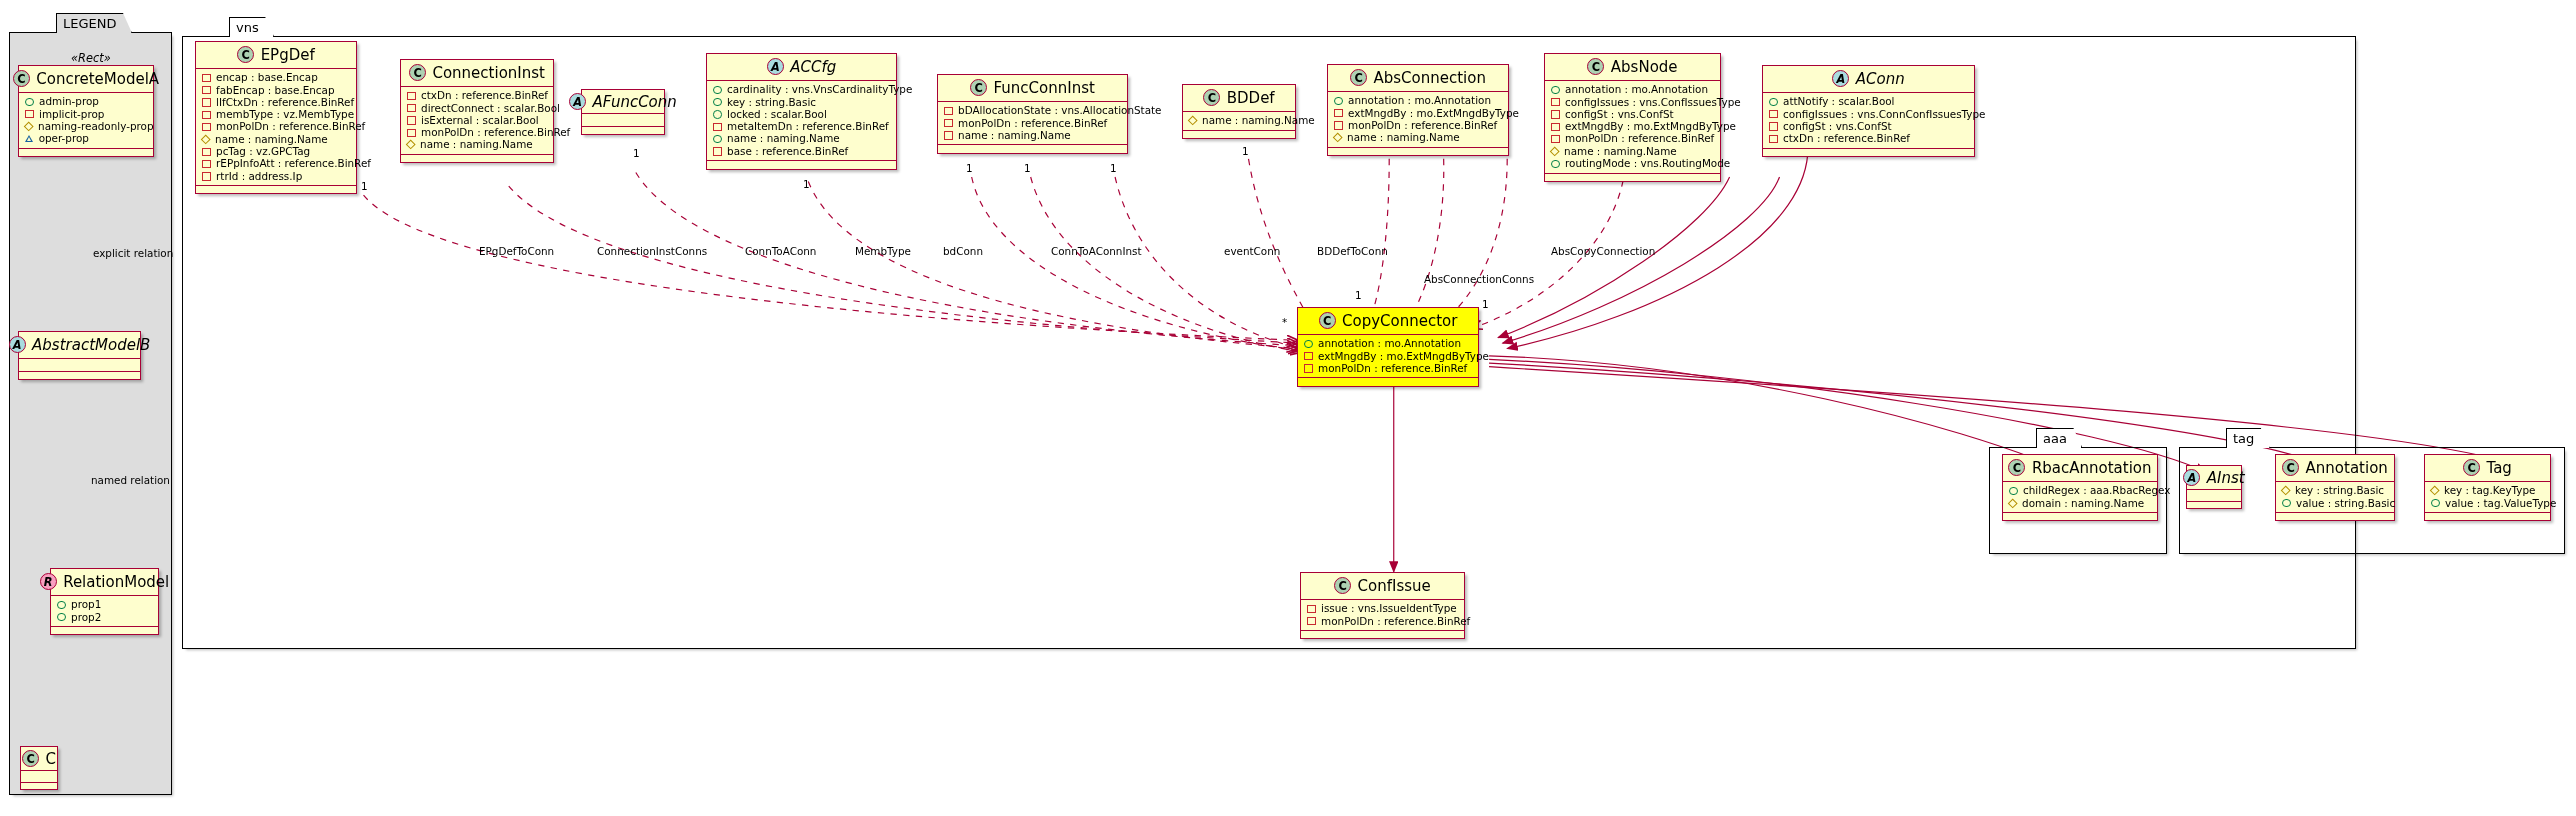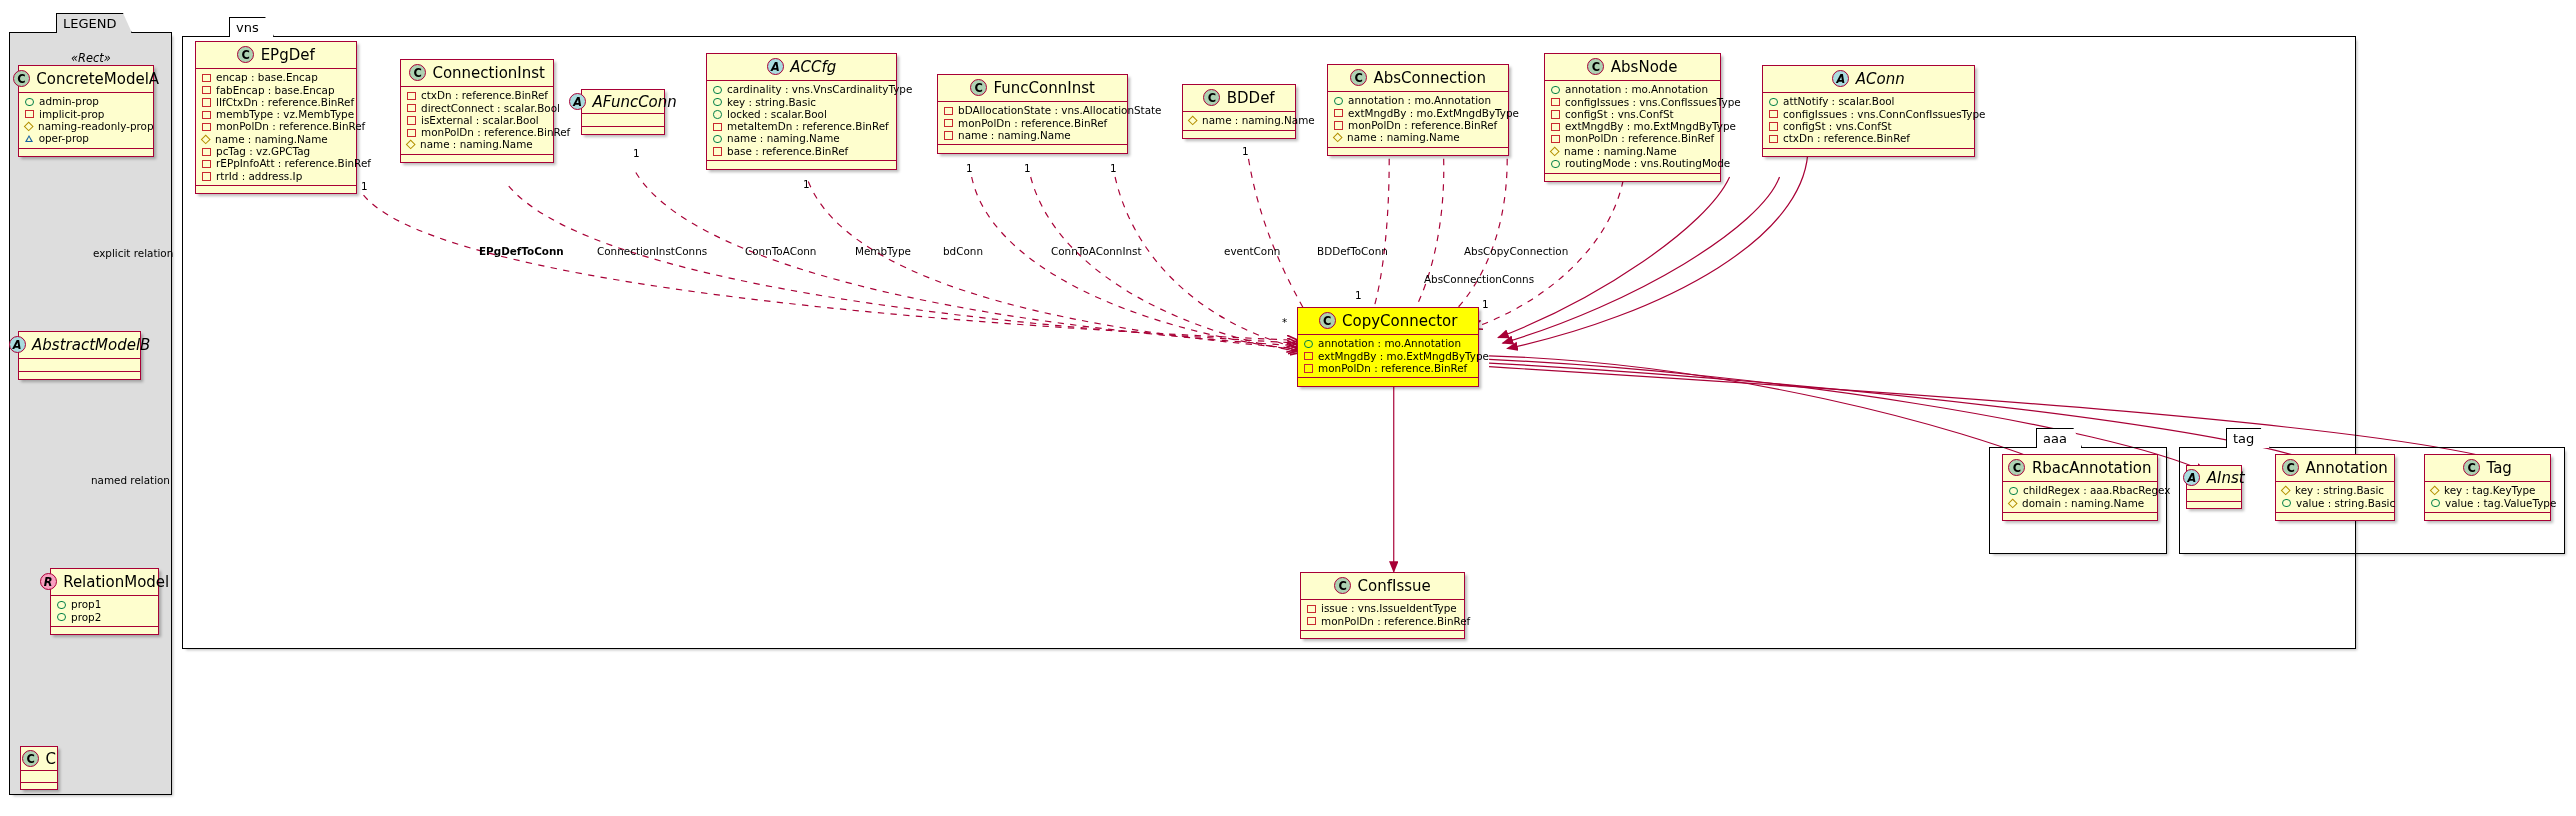--- a/index.html
+++ b/index.html
@@ -441,30 +441,30 @@
           <span class="tx">configSt : vns.ConfSt</span>
         </div>
       <div class="row">
           <span class="mk square"></span>
           <span class="tx">ctxDn : reference.BinRef</span>
         </div>
     </div>
     <div class="meth"></div>
   </div>
 
-  <div class="edge-label" style="left:479px;top:245px;font-weight:bold;">EPgDefToConn</div>
+  <div class="edge-label" style="left:479px;top:245px;">EPgDefToConn</div>
   <div class="edge-label" style="left:597px;top:245px;text-align:center;">ConnectionInstConns</div>
   <div class="edge-label" style="left:745px;top:245px;">ConnToAConn</div>
   <div class="edge-label" style="left:855px;top:245px;">MembType</div>
   <div class="edge-label" style="left:943px;top:245px;">bdConn</div>
   <div class="edge-label" style="left:1051px;top:245px;">ConnToAConnInst</div>
   <div class="edge-label" style="left:1224px;top:245px;">eventConn</div>
   <div class="edge-label" style="left:1317px;top:245px;">BDDefToConn</div>
   <div class="edge-label" style="left:1424px;top:245px;margin-top:28px;">AbsConnectionConns</div>
-  <div class="edge-label" style="left:1464px;top:245px;">AbsCopyConnection</div>
+  <div class="edge-label" style="left:1551px;top:245px;">AbsCopyConnection</div>
 
   <div class="mult" style="left:1355px;top:289px;">1</div>
   <div class="mult" style="left:1482px;top:298px;">1</div>
   <div class="mult" style="left:1282px;top:316px;">*</div>
 
   <div class="cls" style="left:1297px;top:307px;width:182px;background:#FFFF00;">
     <div class="hdr">
       <span class="badge c">C</span>
       <span class="nm">CopyConnector</span>
     </div>

